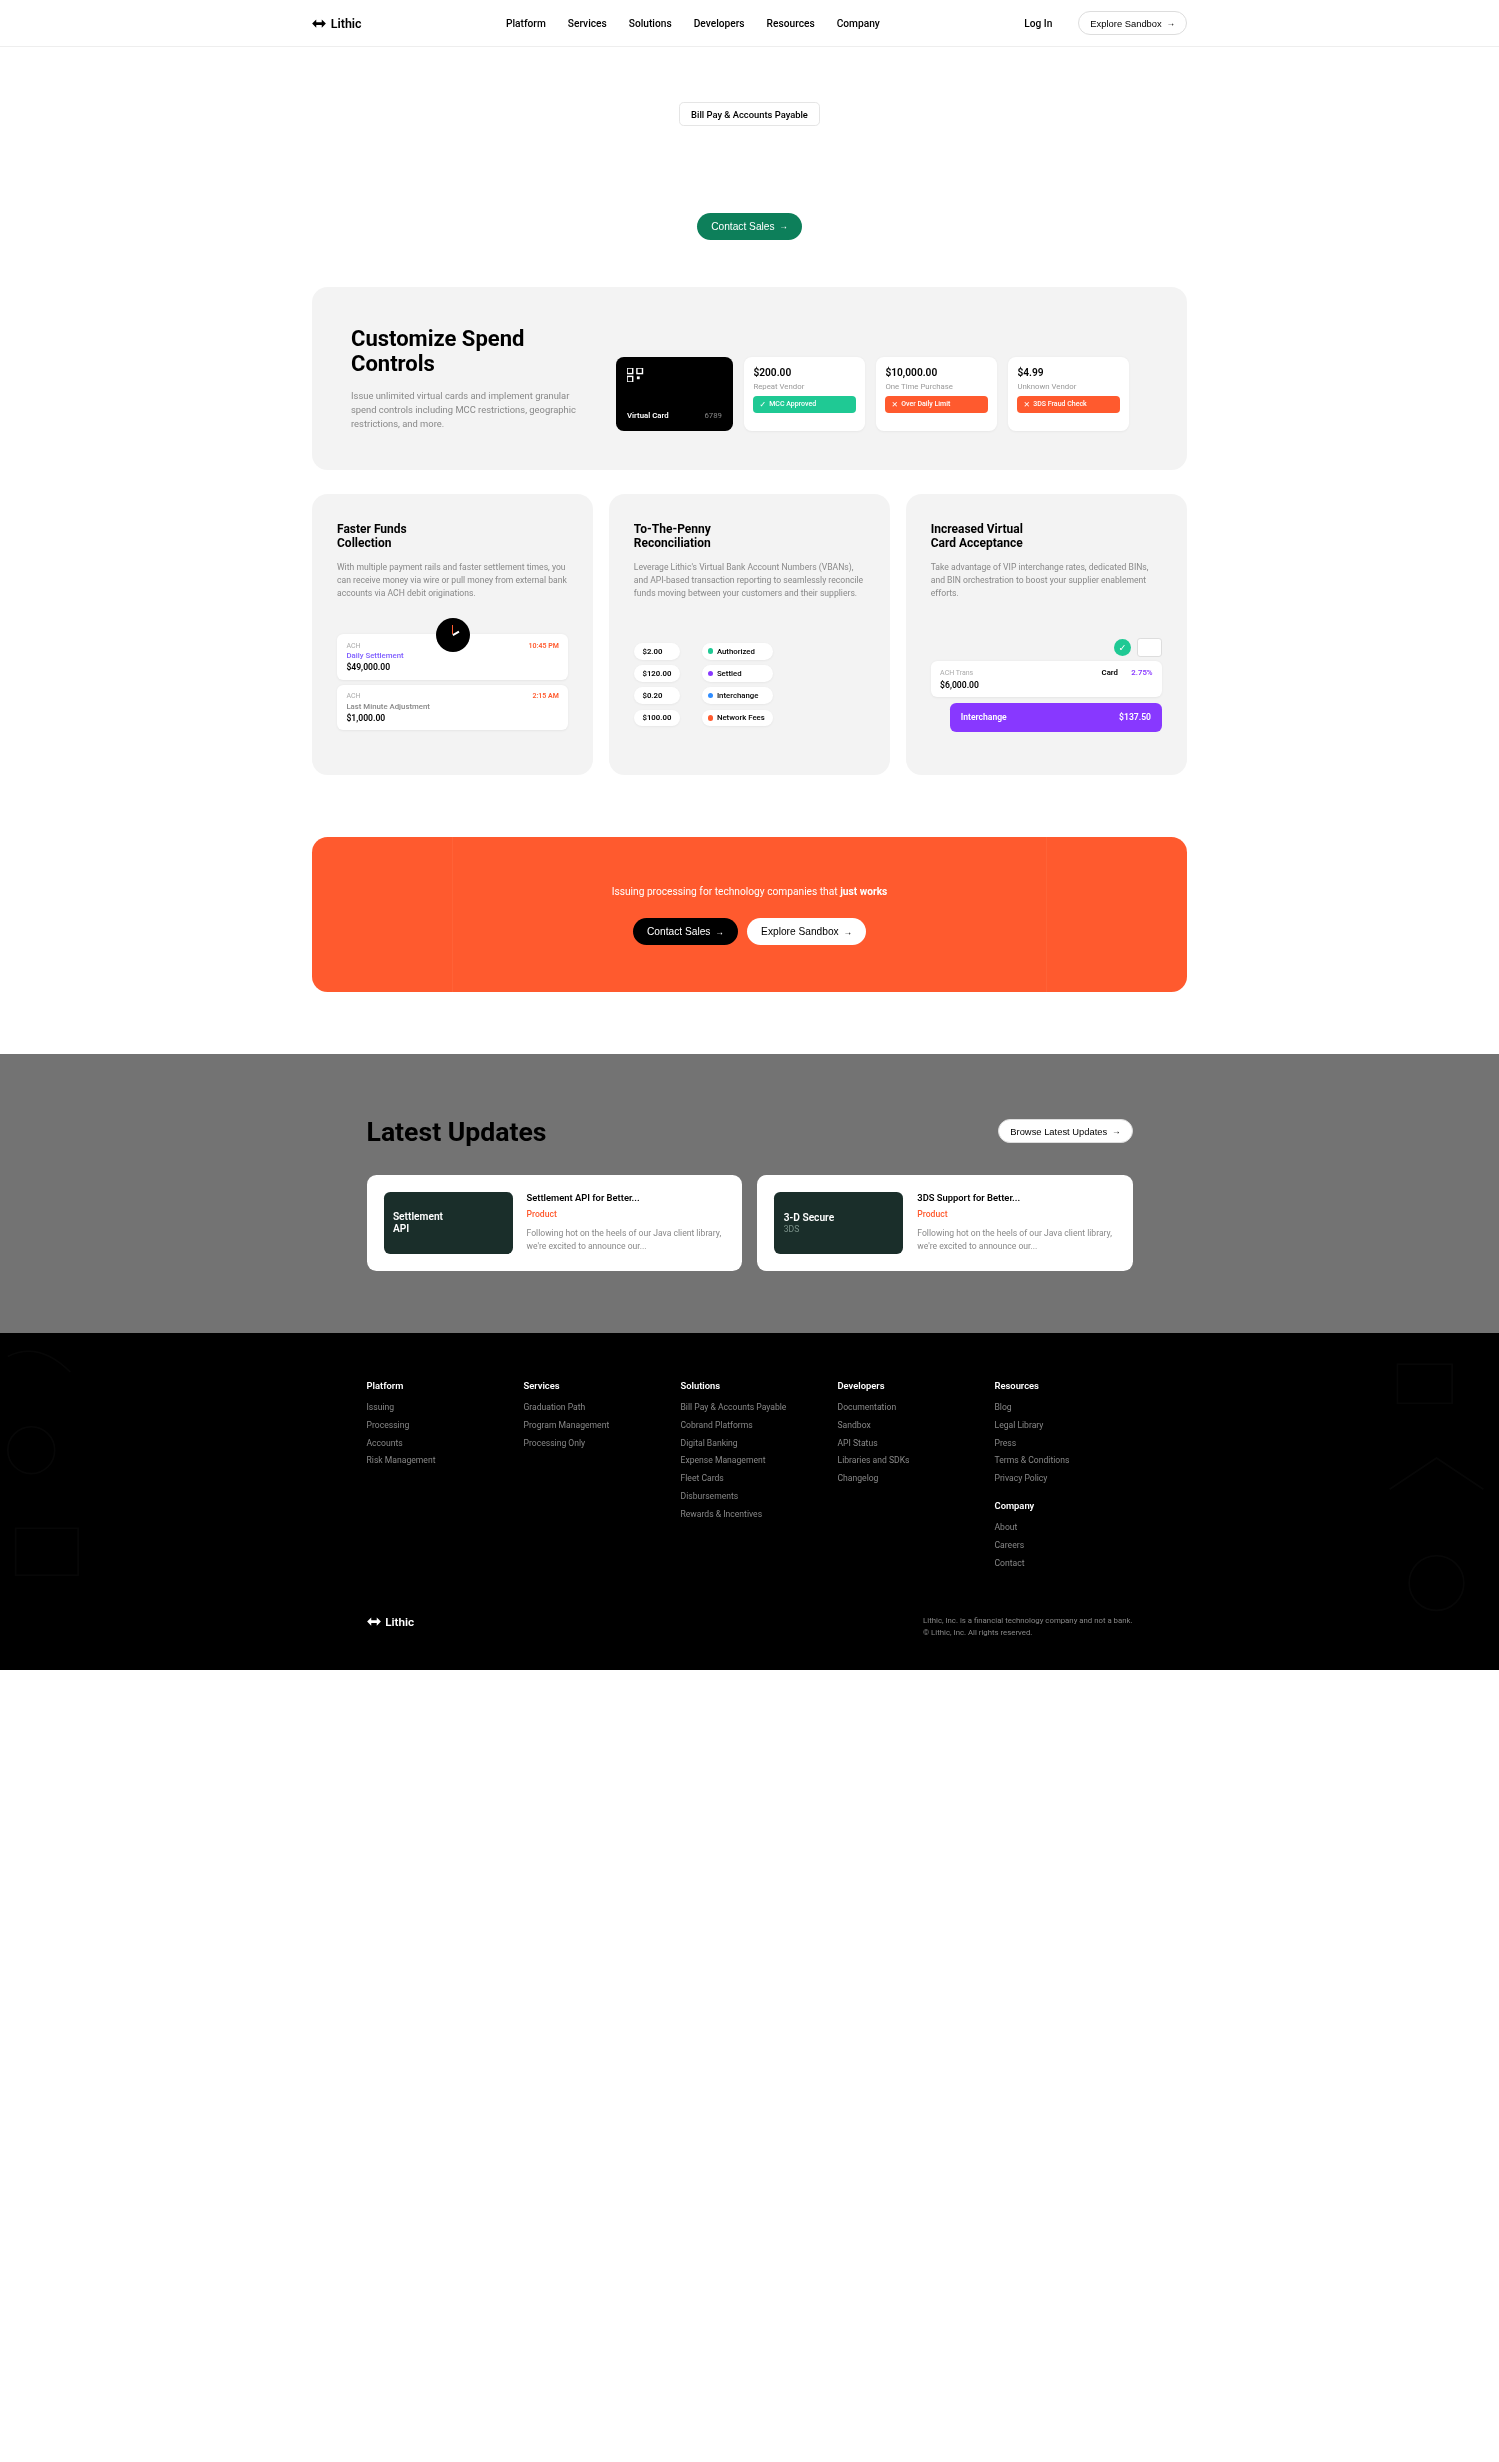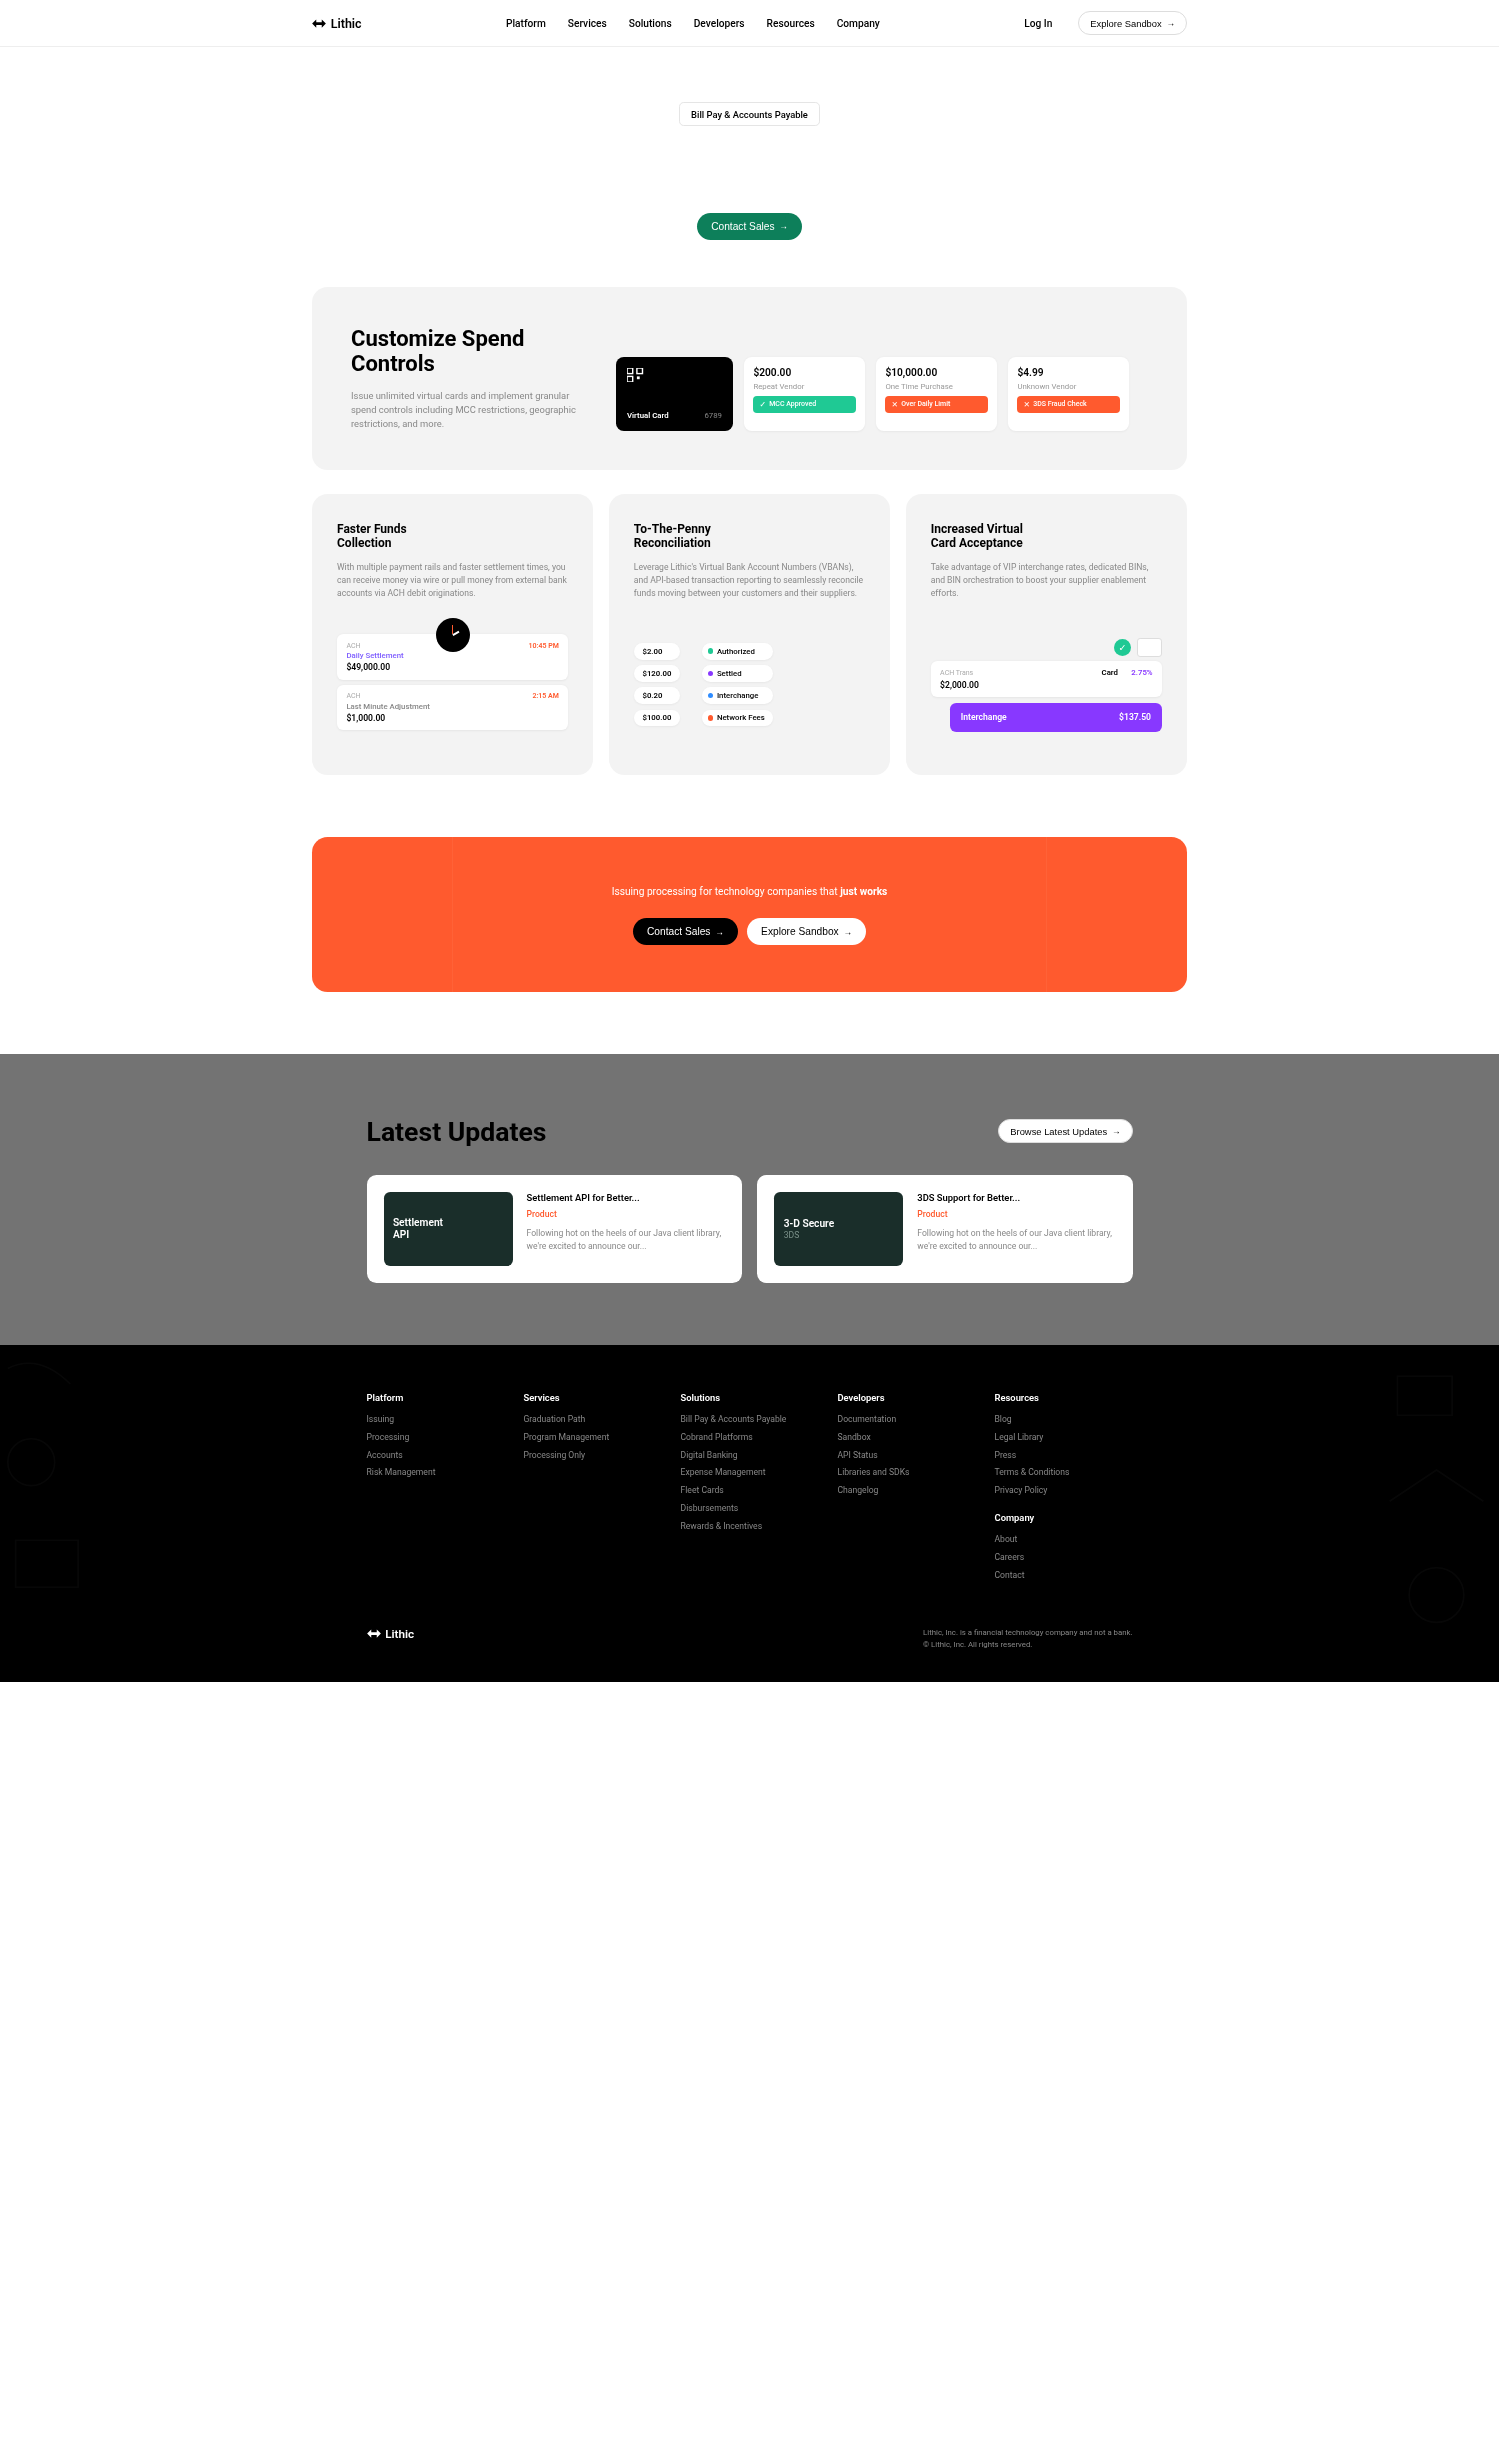--- a/index.html
+++ b/index.html
@@ -101,21 +101,21 @@
 .cta-deco.left{left:0;border-right:0.8px solid #ff7a52;}
 .cta-deco.right{right:0;border-left:0.8px solid #ff7a52;}
 
 
 .updates{background:#737373;padding:62px 0;}
 .updates-inner{max-width:828px;margin:0 auto;padding:0 31px;}
 .updates-head{display:flex;justify-content:space-between;align-items:center;margin-bottom:28px;}
 .updates-head h2{font-size:26.6px;font-weight:700;}
 .upd-grid{display:grid;grid-template-columns:1fr 1fr;gap:15.6px;}
 .upd-card{background:#fff;border-radius:9.4px;padding:17px;display:flex;gap:14px;}
-.upd-thumb{width:129px;height:74px;background:#1a2e2a;border-radius:6.2px;color:#fff;padding:9.4px;display:flex;flex-direction:column;justify-content:center;position:relative;overflow:hidden;}
+.upd-thumb{width:129px;height:62px;background:#1a2e2a;border-radius:6.2px;color:#fff;padding:9.4px;display:flex;flex-direction:column;justify-content:center;position:relative;overflow:hidden;}
 .upd-thumb-title{font-size:10.2px;font-weight:600;line-height:1.2;z-index:1;}
 .upd-thumb-sub{font-size:8.6px;color:#7a9088;z-index:1;}
 .upd-body{flex:1;}
 .upd-title{font-size:9.4px;font-weight:600;margin-bottom:6.2px;}
 .upd-tag{color:#ff5a2e;font-size:8.6px;font-weight:500;margin-bottom:7.8px;display:block;}
 .upd-desc{font-size:8.6px;color:#888;line-height:1.5;}
 
 
 footer{background:#000;color:#fff;padding:47px 0 31px;position:relative;overflow:hidden;}
 .footer-inner{max-width:828px;margin:0 auto;padding:0 31px;}
@@ -291,21 +291,21 @@
         <div class="inter">
           <div class="inter-top">
             <div class="inter-check">✓</div>
             <div class="inter-card-icon"></div>
           </div>
           <div class="inter-row">
             <div class="inter-row-top">
               <span class="inter-label-s">ACH Trans</span>
               <span class="inter-card-pill"><span>Card</span>&nbsp;&nbsp;<span class="inter-pct">2.75%</span></span>
             </div>
-            <div class="inter-amt">$2,000.00</div>
+            <div class="inter-amt">$6,000.00</div>
           </div>
           <div class="inter-purple">
             <span>Interchange</span>
             <span>$137.50</span>
           </div>
         </div>
       </div>
     </div>
   </div>
 </div>

